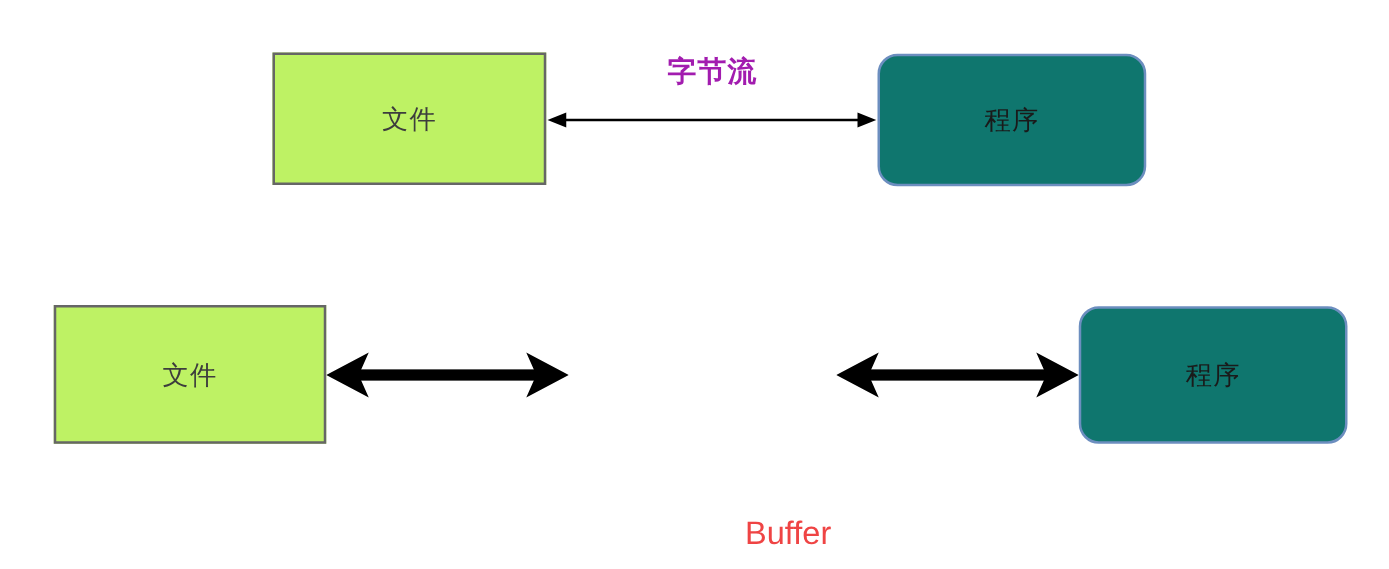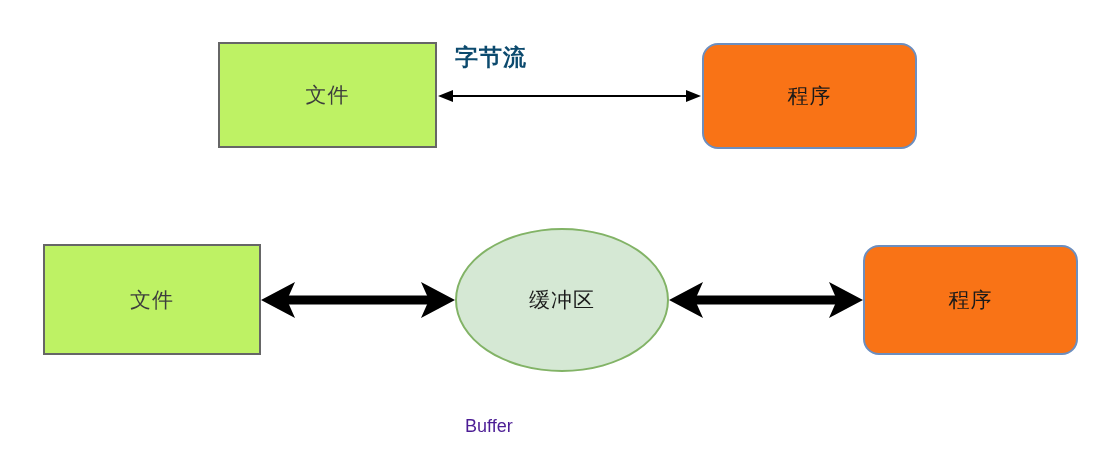--- a/index.html
+++ b/index.html
@@ -23,48 +23,48 @@
     box-sizing: border-box;
     font-size: 21px;
     letter-spacing: 1px;
   }
   .gray-box {
     background: #bef264;
     border: 2px solid #666666;
     color: #3d3d3d;
   }
   .blue-box {
-    background: #f97316;
+    background: #0f766e;
     border: 2px solid #6c8ebf;
     border-radius: 16px;
     color: #1a1a1a;
   }
   .green-ellipse {
     background: #d5e8d4;
     border: 2px solid #82b366;
     border-radius: 50%;
     color: #1a1a1a;
   }
   .arrow-svg {
     position: absolute;
     display: block;
   }
   .edge-label {
     position: absolute;
-    text-align: left;
+    text-align: center;
     font-size: 23px;
     font-weight: bold;
-    color: #0c4a6e;
+    color: #a21caf;
     letter-spacing: 1px;
   }
   .caption {
     position: absolute;
-    text-align: left;
-    font-size: 18px;
-    color: #4c1d95;
+    text-align: right;
+    font-size: 26px;
+    color: #ef4444;
   }
   .watermark {
     position: absolute;
     font-size: 16px;
     color: #c6c6c6;
     white-space: nowrap;
   }
 
   
   #file-top      { left: 218px; top: 42px;  width: 219px; height: 106px; }
@@ -105,23 +105,20 @@
   <div class="node gray-box" id="file-bottom">
     <span>文件</span>
   </div>
 
   <svg class="arrow-svg" id="arrow-thick-left" width="194" height="44" viewBox="0 0 194 44">
     <rect x="22" y="17.5" width="150" height="9" fill="#000000"></rect>
     <polygon points="0,22 34,4 26,22 34,40" fill="#000000"></polygon>
     <polygon points="194,22 160,4 168,22 160,40" fill="#000000"></polygon>
   </svg>
 
-  <div class="node green-ellipse" id="buffer-ellipse">
-    <span>缓冲区</span>
-  </div>
 
   <svg class="arrow-svg" id="arrow-thick-right" width="194" height="44" viewBox="0 0 194 44">
     <rect x="22" y="17.5" width="150" height="9" fill="#000000"></rect>
     <polygon points="0,22 34,4 26,22 34,40" fill="#000000"></polygon>
     <polygon points="194,22 160,4 168,22 160,40" fill="#000000"></polygon>
   </svg>
 
   <div class="node blue-box" id="program-bottom">
     <span>程序</span>
   </div>

